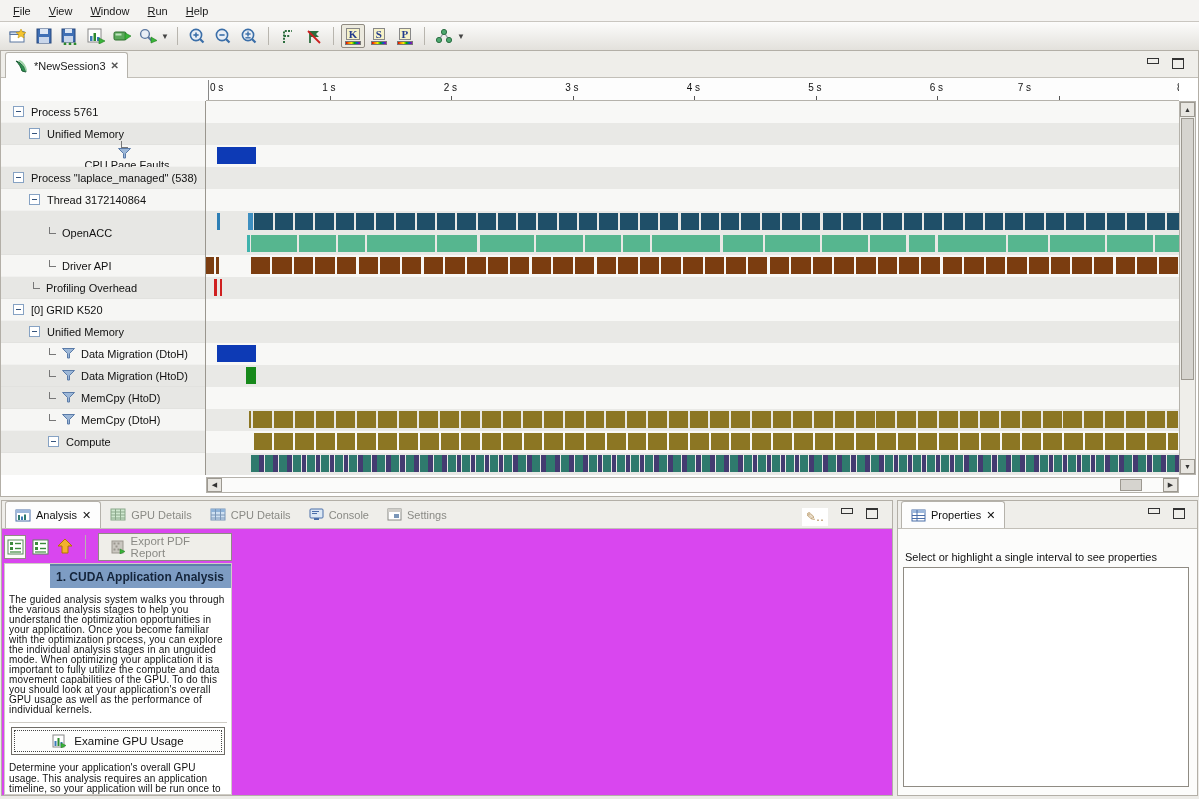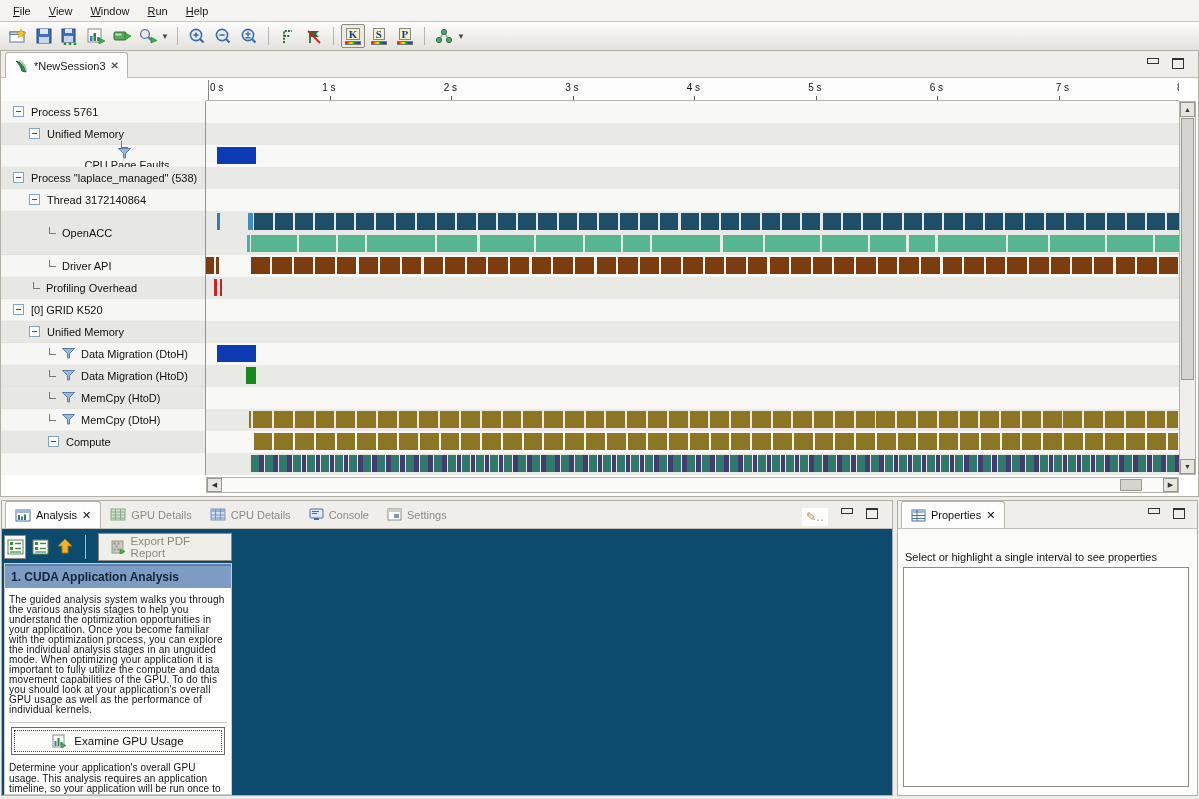--- a/index.html
+++ b/index.html
@@ -61,29 +61,29 @@
   .sb-btn { position:absolute; background:#e8e6e1; border:1px solid #9c9890; display:flex; align-items:center; justify-content:center; font-size:7px; color:#333; }
   .sb-thumb { position:absolute; background:#d6d4cf; border:1px solid #9c9890; }
   #vscroll { right:2px; top:23px; width:17px; height:374px; }
   #hscroll { left:205px; bottom:3px; height:16px; width:973px; background:#fbfbfa; }
 
   
   #bottomleft { position:absolute; left:1px; top:500px; width:892px; height:296px; background:#efeee9; border:1px solid #b3afa7; }
   #blTabs, #propTabs { position:absolute; left:0; top:0; right:0; height:28px; background:#efeeea; border-bottom:1px solid #c2bfb8; display:flex; align-items:flex-end; padding-left:3px; }
   .btab { display:flex; align-items:center; gap:5px; height:27px; padding:0 9px; color:#8a8a85; }
   .btab.active { background:#fdfdfd; border:1px solid #b5b2ab; border-bottom:none; border-radius:3px 3px 0 0; color:#111; }
-  #bl-content { position:absolute; left:0; top:28px; right:0; bottom:0; background:#0c4a6e; }
+  #bl-content { position:absolute; left:0; top:28px; right:0; bottom:0; background:#d946ef; }
 
   #an-toolbar { position:absolute; left:2px; top:2px; width:228px; height:31px; display:flex; align-items:center; }
   .mini-btn { width:24px; height:24px; display:flex; align-items:center; justify-content:center; margin-right:3px; }
   .mini-btn.pressed { border:1px solid #8f8b83; background:#fbfbf8; }
   #export-btn { display:flex; align-items:center; gap:6px; border:1px solid #8f8b83; background:#efeee9; color:#8a8a85; height:28px; padding:0 12px; margin-left:10px; font-size:11.5px; }
 
   #an-pane { position:absolute; left:2px; top:34px; width:228px; bottom:0; background:#fff; border:1px solid #cfccc5; overflow:hidden; }
-  #an-header { background:#7d9cc3; border-top:2px solid #5d7fa9; color:#14243a; font-weight:bold; font-size:12px; padding:4px 6px 4px 6px; }
+  #an-header { background:#7d9cc3; border-top:2px solid #5d7fa9; color:#14243a; font-weight:bold; font-size:12px; padding:4px 6px 4px 6px;margin-left:45px; }
   #an-desc { font-size:10px; line-height:10px; color:#111; padding:7px 4px 5px 4px; letter-spacing:0.2px; }
   #an-sep { border-top:1px solid #cfccc5; margin:2px 4px; }
   #examine-btn { display:block; width:214px; margin:4px auto 4px auto; height:28px; background:#fdfdfc; border:1px solid #6f6c66; outline:1px dotted #444; outline-offset:-4px; font-size:11.5px; color:#111; display:flex; align-items:center; justify-content:center; gap:7px; }
   #action-desc { font-size:10px; line-height:10.5px; color:#111; padding:4px 4px; letter-spacing:0.1px; }
 
   #results-box { position:absolute; left:233px; top:8px; right:5px; bottom:4px; border:1px solid #8f8b83; }
   #results-label { position:absolute; top:-8px; left:5px; background:#efeee9; padding:0 3px; font-size:11px; color:#111; }
   #results-inner { position:absolute; left:2px; top:3px; right:2px; bottom:2px; background:#d8d5cb; }
 
   #properties { position:absolute; left:897px; top:500px; width:301px; height:296px; background:#fcfcfb; border:1px solid #b3afa7; }
@@ -249,21 +249,21 @@
         <div class="rlabel" style="left: 245px; transform: translateX(-55%);">2 s</div>
         <div class="rtick" style="left: 366.5px;"></div>
         <div class="rlabel" style="left: 366.5px; transform: translateX(-55%);">3 s</div>
         <div class="rtick" style="left: 488px;"></div>
         <div class="rlabel" style="left: 488px; transform: translateX(-55%);">4 s</div>
         <div class="rtick" style="left: 609.5px;"></div>
         <div class="rlabel" style="left: 609.5px; transform: translateX(-55%);">5 s</div>
         <div class="rtick" style="left: 731px;"></div>
         <div class="rlabel" style="left: 731px; transform: translateX(-55%);">6 s</div>
         <div class="rtick" style="left: 852.5px;"></div>
-        <div class="rlabel" style="left: 857px; transform: translateX(-55%);">7 s</div>
+        <div class="rlabel" style="left: 819px; transform: translateX(-55%);">7 s</div>
         <div class="rlabel" style="left: 974px; transform: translateX(-55%);">8</div>
       </div>
     <div id="tree">
         <div class="tree-row lit" style="height: 22px; padding-left: 12px;">
           <span class="minusbox"></span>
           <span class="tlabel">Process 5761</span>
         </div>
         <div class="tree-row alt" style="height: 22px; padding-left: 28px;">
           <span class="minusbox"></span>
           <span class="tlabel">Unified Memory</span>

